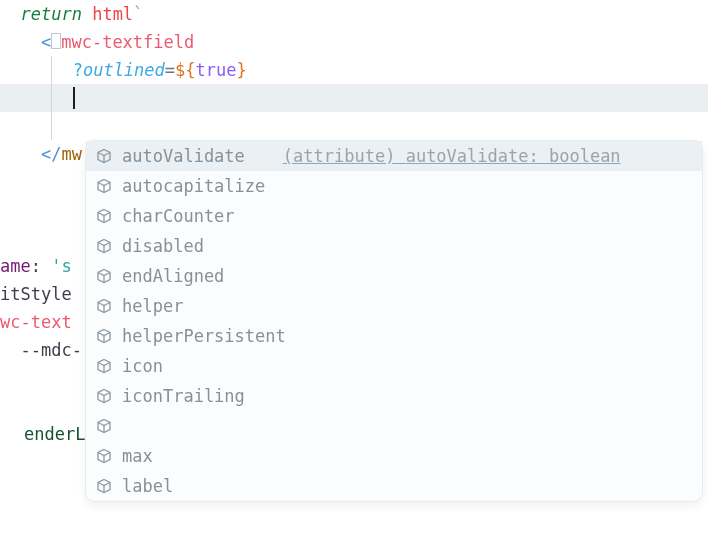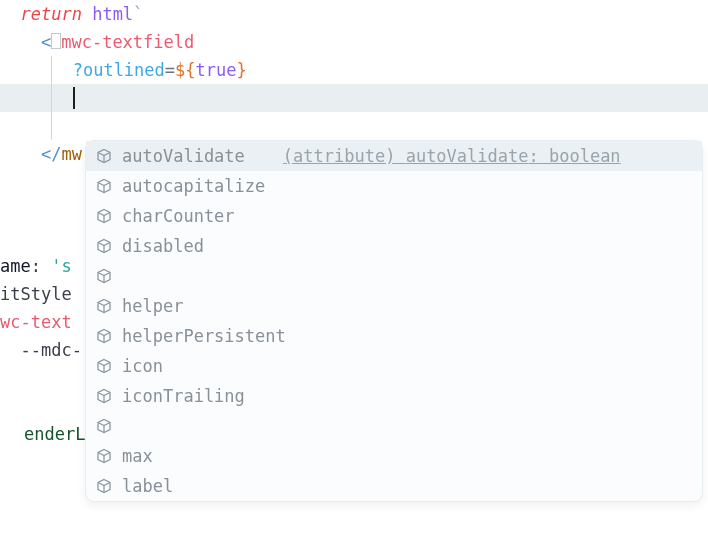--- a/index.html
+++ b/index.html
@@ -44,32 +44,32 @@
   }
   .fold-box {
     display: inline-block;
     width: 10px;
     height: 16px;
     border: 1px solid #c0c8d0;
     vertical-align: middle;
     margin-top: -2px;
   }
   
-  .kw-return { color: #ef4444; font-style: italic; text-align: center; }
-  .fn-html { color: #8b5cf6; }
+  .kw-return { color: #15803d; font-style: italic; text-align: center; }
+  .fn-html { color: #ef4444; }
   .backtick { color: #98a2ad; }
   .bracket { color: #4f8fd6; }
   .tagname { color: #eb5a6e; }
-  .attr { color: #3ea8e5; }
+  .attr { color: #3ea8e5; font-style: italic; }
   .question { color: #3ea8e5; }
   .eq { color: #6e7781; }
   .dollar-brace { color: #e07426; }
   .true { color: #8b5cf6; }
   .closing { color: #a16207; }
-  .objkey { color: #0f172a; }
+  .objkey { color: #701a75; }
   .str { color: #2aa69e; }
   .cssvar { color: #3a3f4b; }
   .plain { color: #3a3f4b; }
   .peek-fn { color: #14532d; margin-left: 24px; }
   .peek1 { color: #3a3f4b; }
 
   
   .autocomplete {
     position: absolute;
     left: 85px;
@@ -181,20 +181,21 @@
     <span class="ac-label">disabled</span>
   </div>
   <div class="ac-row">
     <span class="cube-icon">
         <svg viewBox="0 0 16 16" fill="none" stroke="#8e99a3" stroke-width="1.3">
           <path d="M8 1.5 L14 4.5 L14 11.5 L8 14.5 L2 11.5 L2 4.5 Z"></path>
           <path d="M2 4.5 L8 7.5 L14 4.5"></path>
           <path d="M8 7.5 L8 14.5"></path>
         </svg>
       </span>
+    <span class="ac-label">endAligned</span>
   </div>
   <div class="ac-row">
     <span class="cube-icon">
         <svg viewBox="0 0 16 16" fill="none" stroke="#8e99a3" stroke-width="1.3">
           <path d="M8 1.5 L14 4.5 L14 11.5 L8 14.5 L2 11.5 L2 4.5 Z"></path>
           <path d="M2 4.5 L8 7.5 L14 4.5"></path>
           <path d="M8 7.5 L8 14.5"></path>
         </svg>
       </span>
     <span class="ac-label">helper</span>

